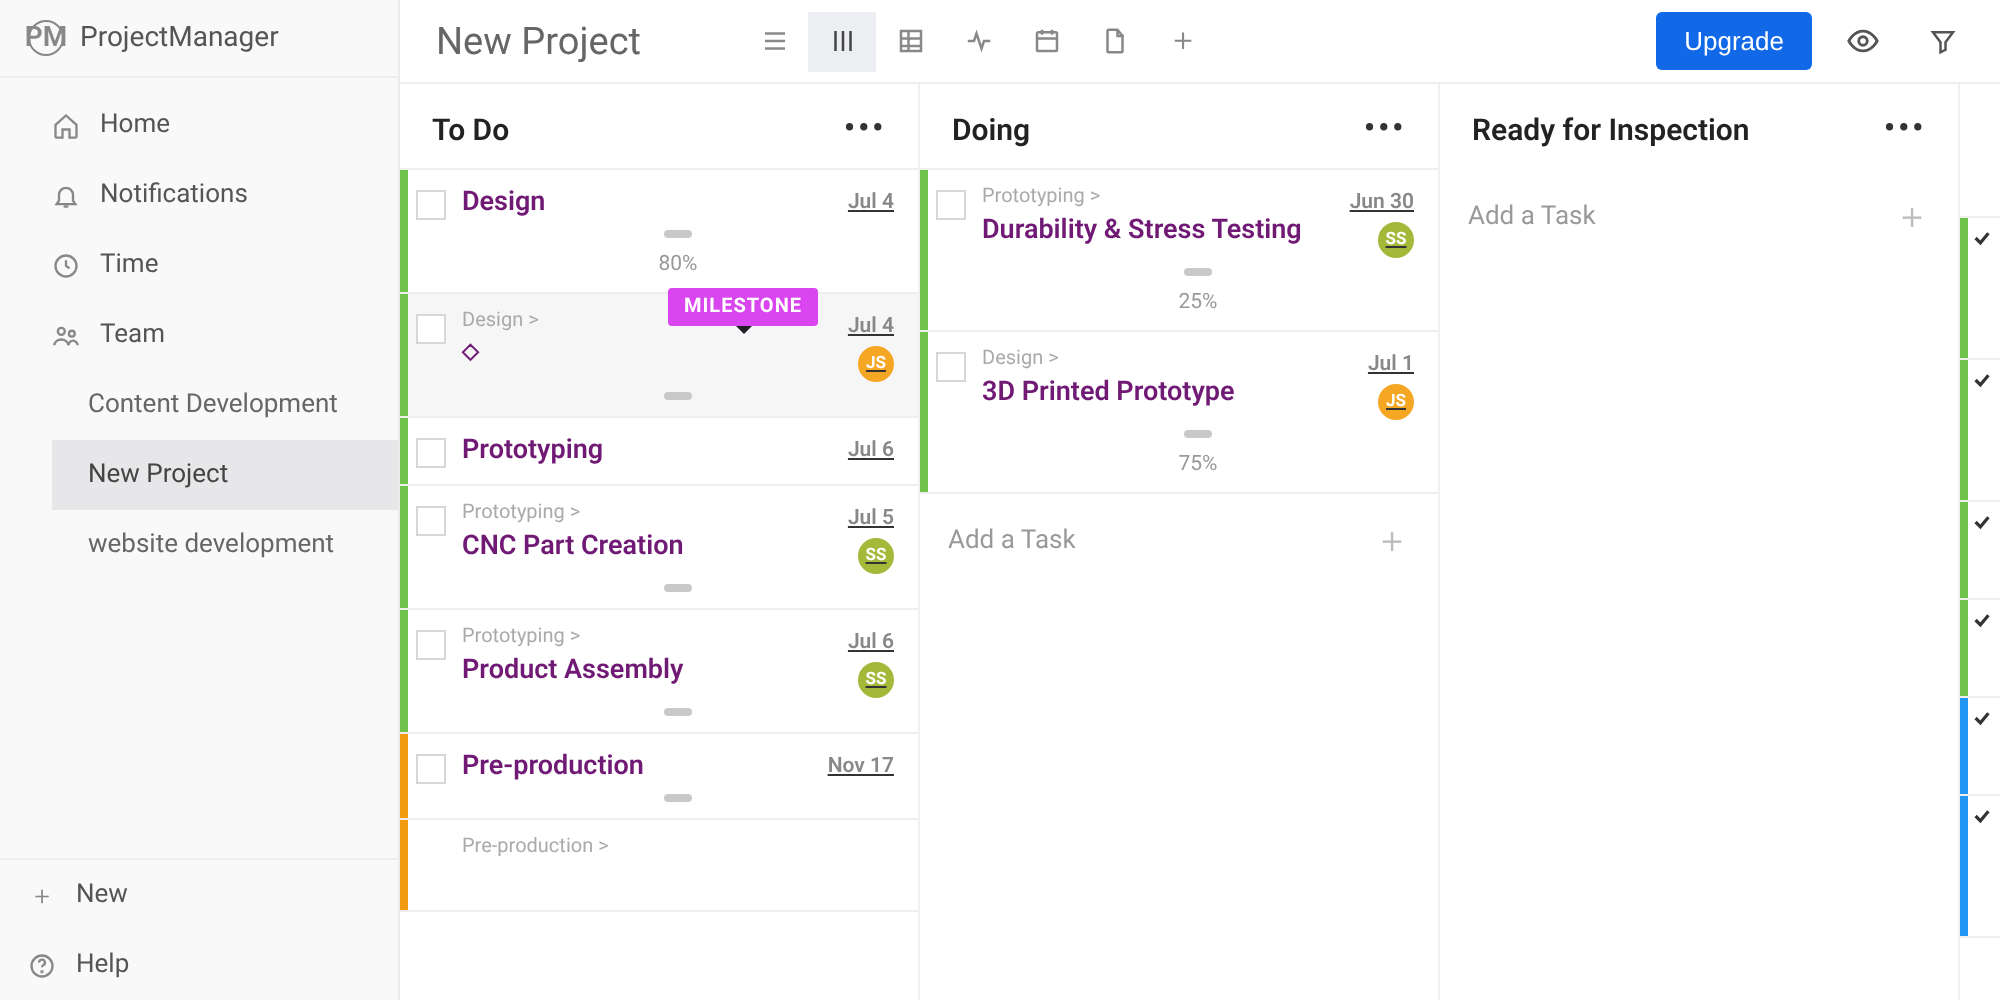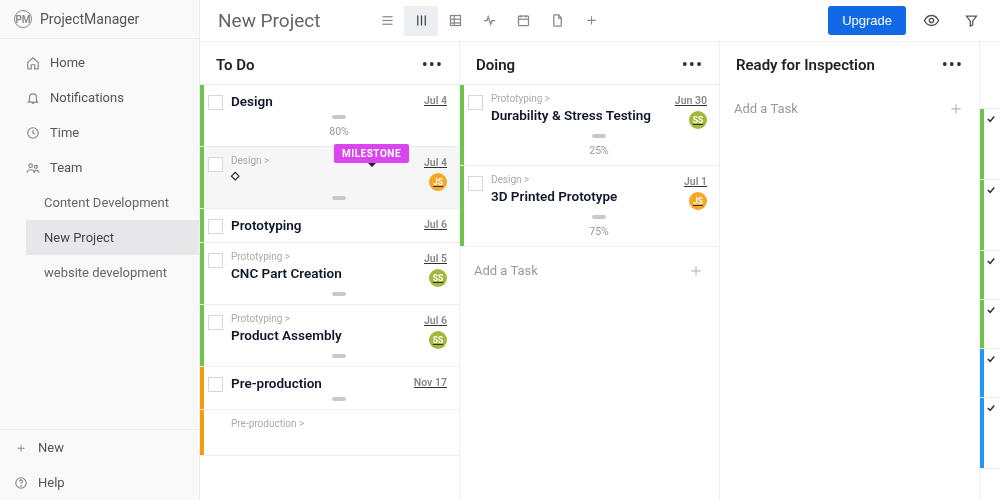--- a/index.html
+++ b/index.html
@@ -1,21 +1,21 @@
 <!DOCTYPE html>
 <html><head>
 <meta charset="utf-8">
 <style>
   * { box-sizing: border-box; margin: 0; padding: 0; }
   body { font-family: -apple-system, BlinkMacSystemFont, "Segoe UI", Roboto, Arial, sans-serif; font-size: 13px; color: #333; background: #fff; width: 1000px; height: 500px; overflow: hidden; }
   .app { display: flex; height: 500px; }
   
   .sidebar { width: 200px; flex: 0 0 200px; border-right: 1px solid #ececec; background: #f9f9fa; display: flex; flex-direction: column; }
   .brand { display: flex; align-items: center; gap: 8px; padding: 10px 14px; font-size: 14px; color: #555; border-bottom: 1px solid #eee; }
-  .brand-badge { width: 18px; height: 18px; border: 1.5px solid #888; border-radius: 50%; font-size: 10px; display: flex; align-items: center; justify-content: center; color: #888; font-weight: 600; }
+  .brand-badge { width: 18px; height: 18px; border: 1.5px solid #888; border-radius: 50%; font-size: 14px; display: flex; align-items: center; justify-content: center; color: #888; font-weight: 600; }
   .nav { padding-top: 6px; flex: 1; margin-left: 12px; }
   .nav-item { display: flex; align-items: center; gap: 10px; padding: 10px 14px; color: #555; cursor: pointer; }
   .nav-icon { width: 14px; height: 14px; color: #888; display:flex; align-items:center; justify-content:center;}
   .nav-item .caret { margin-left: auto; font-size: 9px; color: #999; }
   .subnav { padding-left: 14px; }
   .subnav-item { padding: 10px 14px 10px 18px; color: #666; cursor: pointer; font-size: 13px;}
   .subnav-item.active { background: #e7e7ea; color: #444; }
   .sidebar-bottom { border-top: 1px solid #eee; }
   
   .main { flex: 1; display: flex; flex-direction: column; min-width: 0; }
@@ -35,21 +35,21 @@
   .col-title { font-size: 15px; font-weight: 600; color: #222; }
   .col-menu { margin-left: auto; font-size: 18px; color: #333; letter-spacing: 1px; cursor: pointer; line-height: 4px;}
   .col-body { flex: 1; overflow-y: auto; overflow-x: hidden; position: relative;}
   .card { border-top: 1px solid #eee; border-bottom: 1px solid #eee; padding: 8px 12px 8px 8px; position: relative; background: #fff; margin-bottom: -1px;}
   .card.selected { background: #f6f6f7; }
   .accent { position: absolute; left: 0; top: 0; bottom: 0; width: 4px; }
   .card-row1 { display: flex; align-items: flex-start; gap: 8px; }
   .chk { width: 15px; height: 15px; border: 1px solid #d7d7d7; flex: 0 0 15px; margin-top: 2px; cursor: pointer; background: #fff;}
   .card-main { flex: 1; min-width: 0; }
   .crumb { font-size: 10px; color: #aaa; margin-bottom: 3px; }
-  .task-title { font-size: 13.5px; font-weight: 600; color: #0f172a; display: flex; align-items: center; gap: 4px;}
+  .task-title { font-size: 13.5px; font-weight: 600; color: #701a75; display: flex; align-items: center; gap: 4px;}
   .task-title .dia { font-size: 11px; }
   .date { font-size: 10.5px; font-weight: 600; color: #888; text-align: right; }
   .meta-right { display: flex; flex-direction: column; align-items: flex-end; gap: 4px; padding-top: 1px; min-width: 40px; text-decoration: underline;}
   .avatar { width: 18px; height: 18px; border-radius: 50%; font-size: 8.5px; font-weight: 700; color: #fff; display: flex; align-items: center; justify-content: center; }
   .av-js { background: #f5a623; }
   .av-ss { background: #a4b83a; }
   .prog-row { display: flex; align-items: center; gap: 6px; margin-top: 5px; padding-left: 23px; flex-direction: column;}
   .prog-bar { width: 14px; height: 4px; background: #c9c9c9; border-radius: 2px; }
   .prog-pct { font-size: 10.5px; color: #999; }
   .add-task { display: flex; align-items: center; padding: 12px 14px; color: #999; font-size: 13px; cursor: pointer;}

